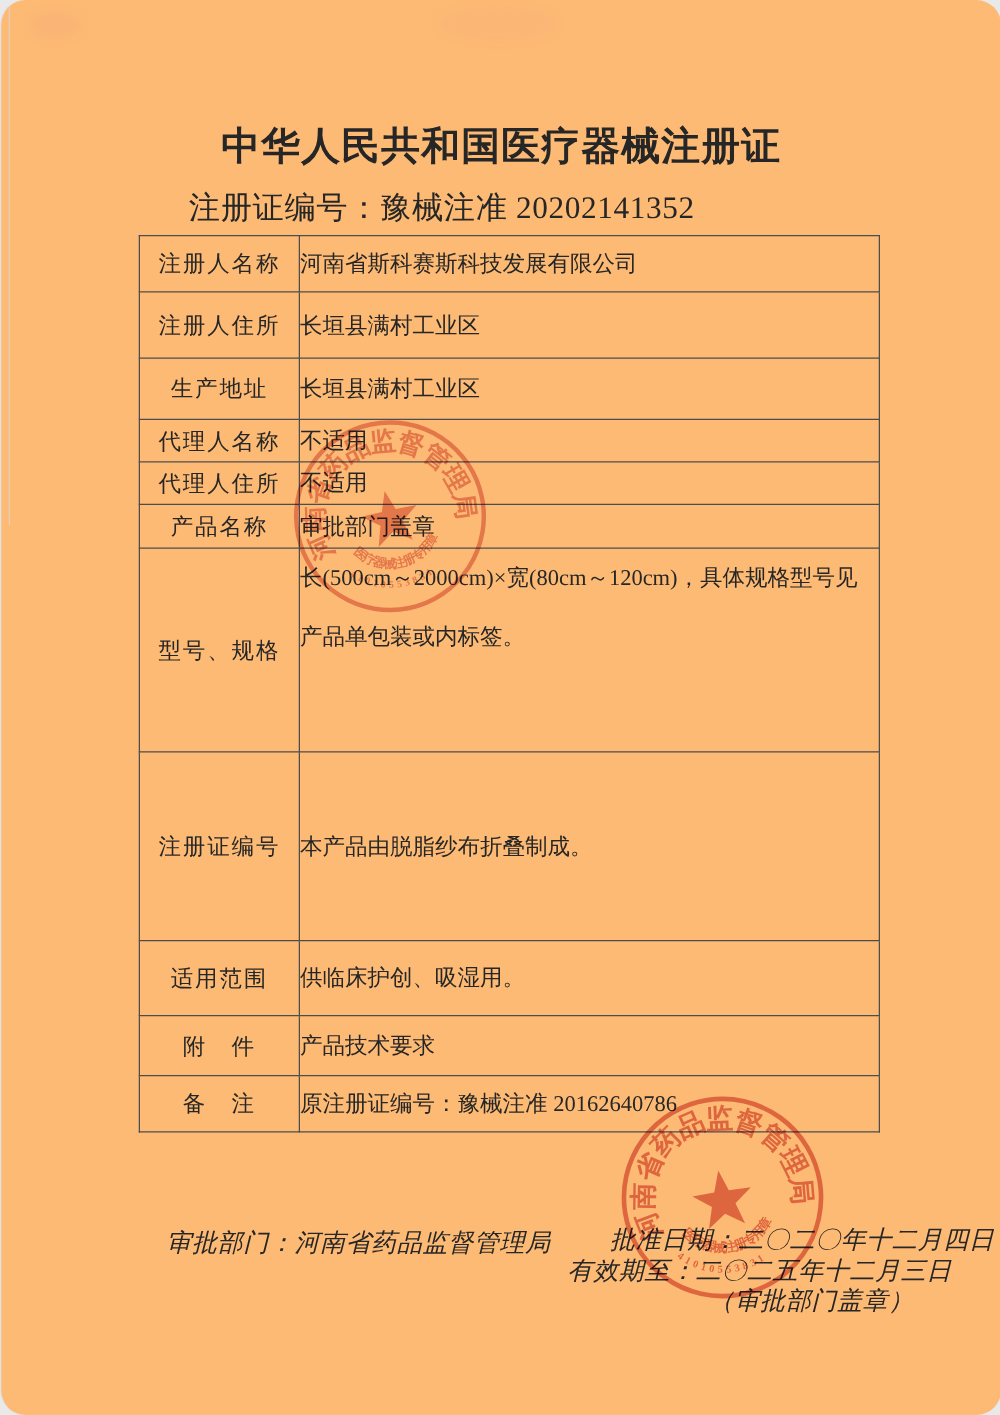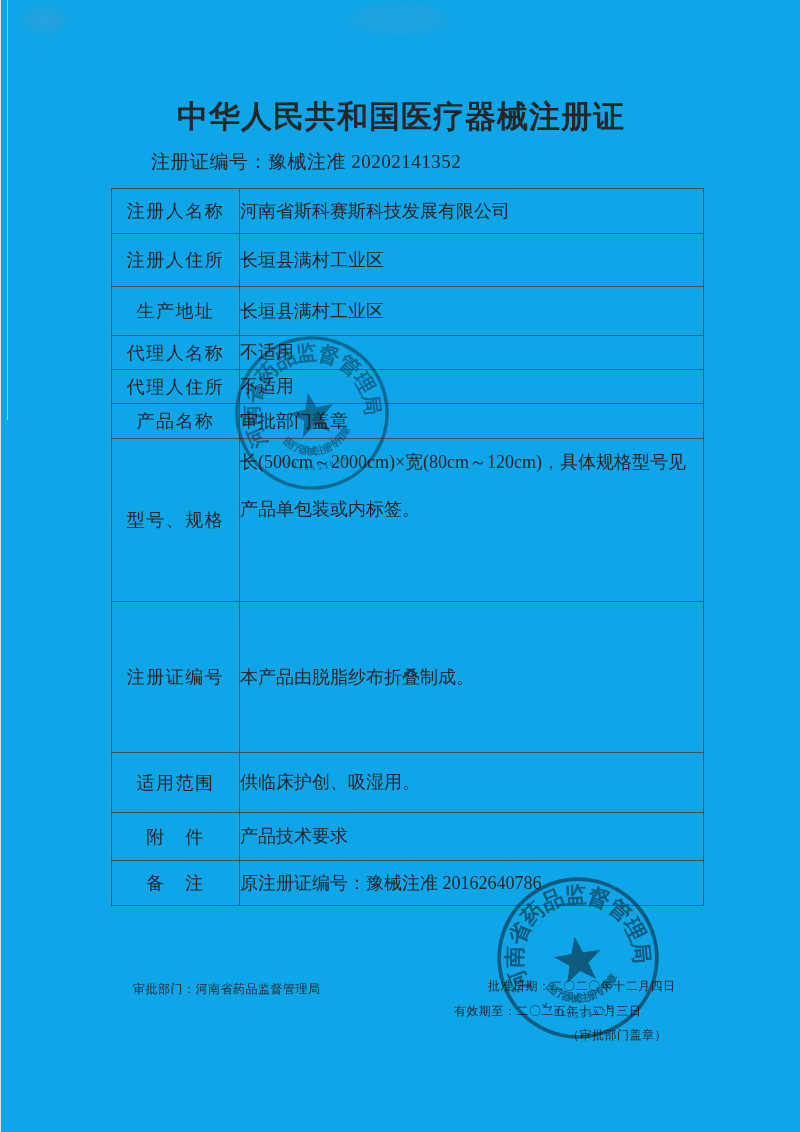--- a/index.html
+++ b/index.html
@@ -1,49 +1,50 @@
 <!DOCTYPE html>
 <html><head>
 <meta charset="utf-8">
 <style>
   html,body{margin:0;padding:0;background:#e9e9e9;}
   .page{
     position:relative;width:800px;height:1132px;margin:0 auto;
-    background:#0ea5e9;overflow:hidden;
+    background:#fdba74;overflow:hidden;
     font-family:"Liberation Serif","DejaVu Serif",serif;
     color:#262626;
     border-left:1px solid #e2e2e2;
+    border-radius:20px;
   }
   .scan-edge{position:absolute;left:6px;top:0;width:1px;height:420px;background:#d9d9d9;opacity:.7;}
   .smudge{position:absolute;border-radius:50%;filter:blur(4px);pointer-events:none;}
   .smudge.s1{left:22px;top:8px;width:42px;height:24px;background:rgba(230,140,140,.10);}
   .smudge.s2{left:350px;top:4px;width:96px;height:30px;background:rgba(230,140,140,.08);}
   .title{
     position:absolute;top:96px;left:0;width:800px;text-align:center;
     font-size:31px;font-weight:700;letter-spacing:1px;
   }
-  .regline{position:absolute;top:149px;left:150px;font-size:19px;letter-spacing:.5px;}
+  .regline{position:absolute;top:149px;left:150px;font-size:25px;letter-spacing:.5px;}
   table.cert{
     position:absolute;left:110px;top:188px;width:593px;
     border-collapse:collapse;table-layout:fixed;
     font-size:18px;
   }
   table.cert td{
     border:1.6px solid #4d4d4d;
     padding:0;
     vertical-align:middle;
   }
   td.lbl{width:127px;text-align:center;letter-spacing:1.5px;}
   td.val{padding-left:18px;padding-right:10px;line-height:1.5;}
   tr.r0 td{height:44px;} tr.r1 td{height:52px;} tr.r2 td{height:48px;}
   tr.r3 td{height:33px;} tr.r4 td{height:33px;} tr.r5 td{height:34px;}
   tr.r6 td{height:162px;} tr.r7 td{height:150px;} tr.r8 td{height:59px;}
   tr.r9 td{height:47px;} tr.r10 td{height:45px;} tr.r11 td{height:44px;}
   tr.r6 td.val{vertical-align:top;line-height:47px;}
-  .footer-item{position:absolute;font-size:12px;letter-spacing:.5px;}
+  .footer-item{position:absolute;font-size:20px;letter-spacing:.5px;font-style:italic;}
   .f-dept{left:132px;top:981px;}
   .f-date{left:453px;top:978px;margin-left:34px;}
   .f-valid{left:453px;top:1003px;}
   .f-seal{left:566px;top:1027px;}
   .stamp{
     position:absolute;mix-blend-mode:multiply;pointer-events:none;
   }
   .stamp text{font-family:"Liberation Serif","DejaVu Serif",serif;font-weight:700;}
   .stamp1{left:232px;top:334px;width:158px;height:158px;transform:rotate(-12deg);opacity:.58;}
   .stamp2{left:494px;top:875px;width:166px;height:166px;transform:rotate(-9deg);opacity:.72;}

